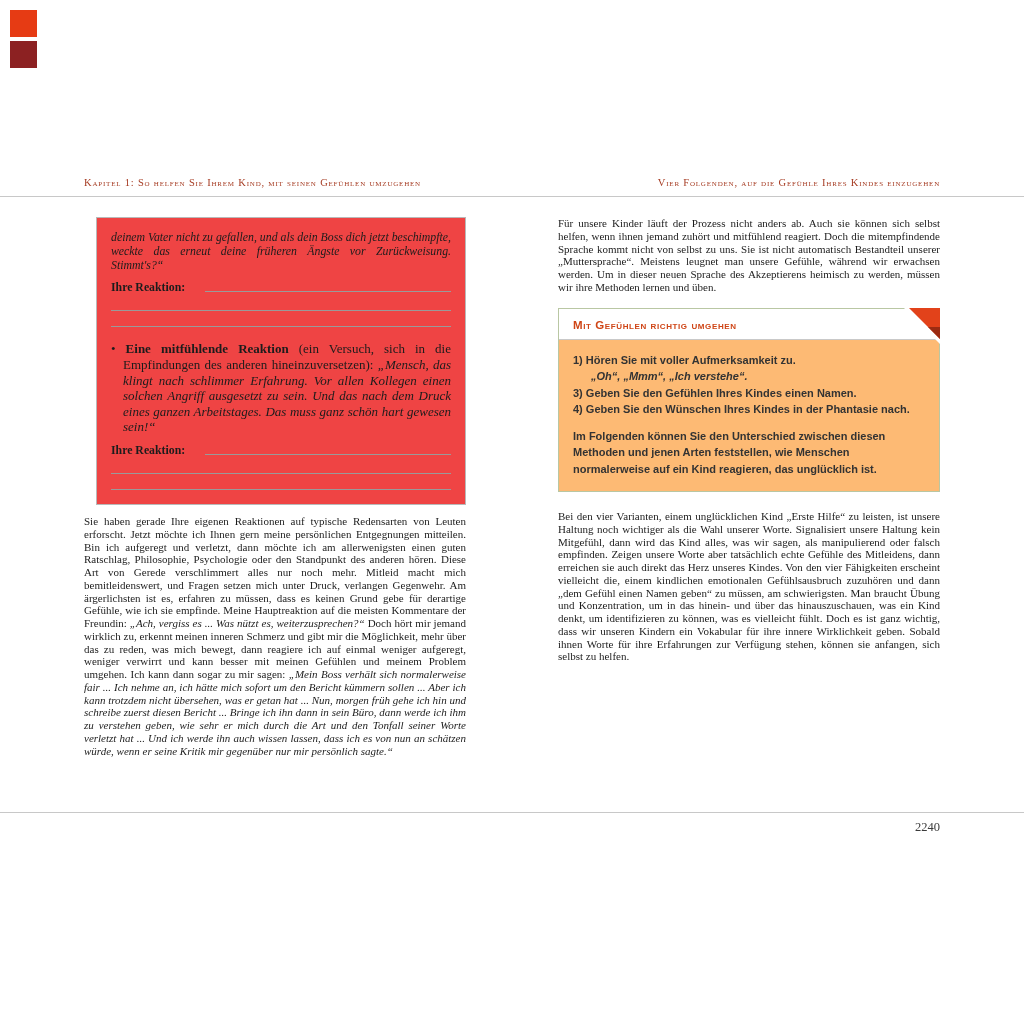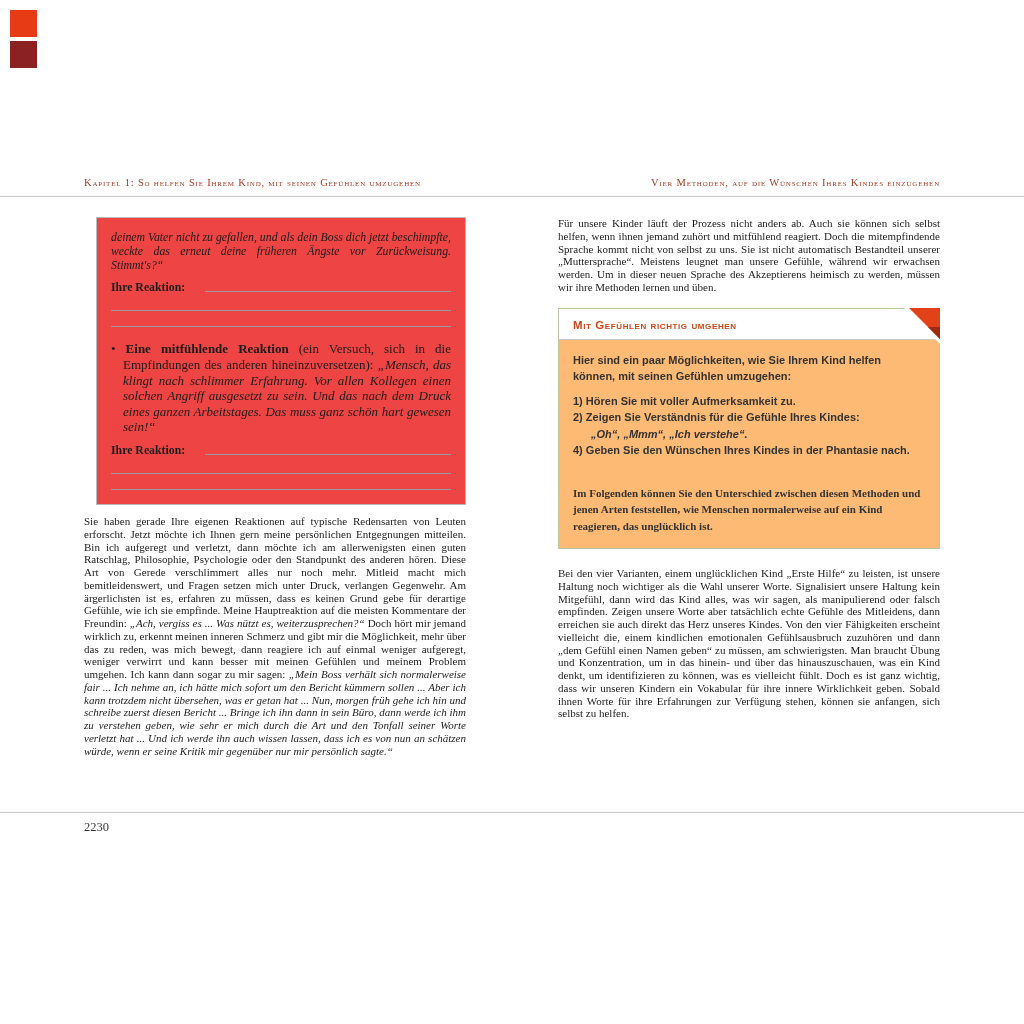--- a/index.html
+++ b/index.html
@@ -79,41 +79,41 @@
 
   .tip-body {
     padding:12px 14px 14px;
     font-family:"Liberation Sans","DejaVu Sans",sans-serif;
     font-weight:bold; font-size:11px; line-height:1.5; color:#333333;
     text-align:left;
   }
   .tip-intro { margin-bottom:8px; }
   .tip-item { padding-left:18px; text-indent:-18px; }
   .tip-sub { margin-left:18px; font-style:italic; }
-  .tip-outro { margin-top:26px;font-family:Liberation Serif, serif; }
+  .tip-outro { margin-top:10px; }
   .right-body { margin-top:18px; }
 
   
   .folio-row {
     position:absolute; top:820px; left:84px; right:84px;
-    display:flex; justify-content:flex-start;
+    display:flex; justify-content:flex-end;
     font-size:12.5px; color:#3a3a3a;
   }
 </style>
 </head>
 <body>
 
 <div class="spread">
 
   <div class="sq sq1"></div>
   <div class="sq sq2"></div>
 
   <div class="running-head">
     <div>Kapitel 1: So helfen Sie Ihrem Kind, mit seinen Gefühlen umzugehen</div>
-    <div>Vier Methoden, auf die Wünschen Ihres Kindes einzugehen</div>
+    <div>Vier Folgenden, auf die Gefühle Ihres Kindes einzugehen</div>
   </div>
   <div class="rule top-rule"></div>
 
   <div class="pages">
 
     <div class="page">
 
       <div class="exercise-box">
         <p class="carry">deinem Vater nicht zu gefallen, und als dein Boss dich jetzt beschimpfte, weckte das erneut deine früheren Ängste vor Zurückweisung. Stimmt's?“</p>
 
@@ -143,33 +143,32 @@
 
       <div class="tip-box">
         <div class="tip-head">
           <div class="tip-title">Mit Gefühlen richtig umgehen</div>
         </div>
         <div class="fold-back"></div>
         <div class="fold"></div>
         <div class="fold-shadow"></div>
 
         <div class="tip-body">
-          <p class="tip-intro">Hier sind ein paar Möglichkeiten, wie Sie Ihrem Kind helfen können, mit seinen Gefühlen umzugehen:</p>
           <div class="tip-item">1) Hören Sie mit voller Aufmerksamkeit zu.</div>
-          <div class="tip-item">2) Zeigen Sie Verständnis für die Gefühle Ihres Kindes:</div>
           <div class="tip-sub">„Oh“, „Mmm“, „Ich verstehe“.</div>
+          <div class="tip-item">3) Geben Sie den Gefühlen Ihres Kindes einen Namen.</div>
           <div class="tip-item">4) Geben Sie den Wünschen Ihres Kindes in der Phantasie nach.</div>
           <p class="tip-outro">Im Folgenden können Sie den Unterschied zwischen diesen Methoden und jenen Arten feststellen, wie Menschen normalerweise auf ein Kind reagieren, das unglücklich ist.</p>
         </div>
       </div>
 
       <p class="body-par right-body">Bei den vier Varianten, einem unglücklichen Kind „Erste Hilfe“ zu leisten, ist unsere Haltung noch wichtiger als die Wahl unserer Worte. Signalisiert unsere Haltung kein Mitgefühl, dann wird das Kind alles, was wir sagen, als manipulierend oder falsch empfinden. Zeigen unsere Worte aber tatsächlich echte Gefühle des Mitleidens, dann erreichen sie auch direkt das Herz unseres Kindes. Von den vier Fähigkeiten erscheint vielleicht die, einem kindlichen emotionalen Gefühlsausbruch zuzuhören und dann „dem Gefühl einen Namen geben“ zu müssen, am schwierigsten. Man braucht Übung und Konzentration, um in das hinein- und über das hinauszuschauen, was ein Kind denkt, um identifizieren zu können, was es vielleicht fühlt. Doch es ist ganz wichtig, dass wir unseren Kindern ein Vokabular für ihre innere Wirklichkeit geben. Sobald ihnen Worte für ihre Erfahrungen zur Verfügung stehen, können sie anfangen, sich selbst zu helfen.</p>
     </div>
 
   </div>
 
   <div class="rule bottom-rule"></div>
   <div class="folio-row">
     <div>22</div>
-    <div>30</div>
+    <div>40</div>
   </div>
 
 </div>
 
 </body></html>

